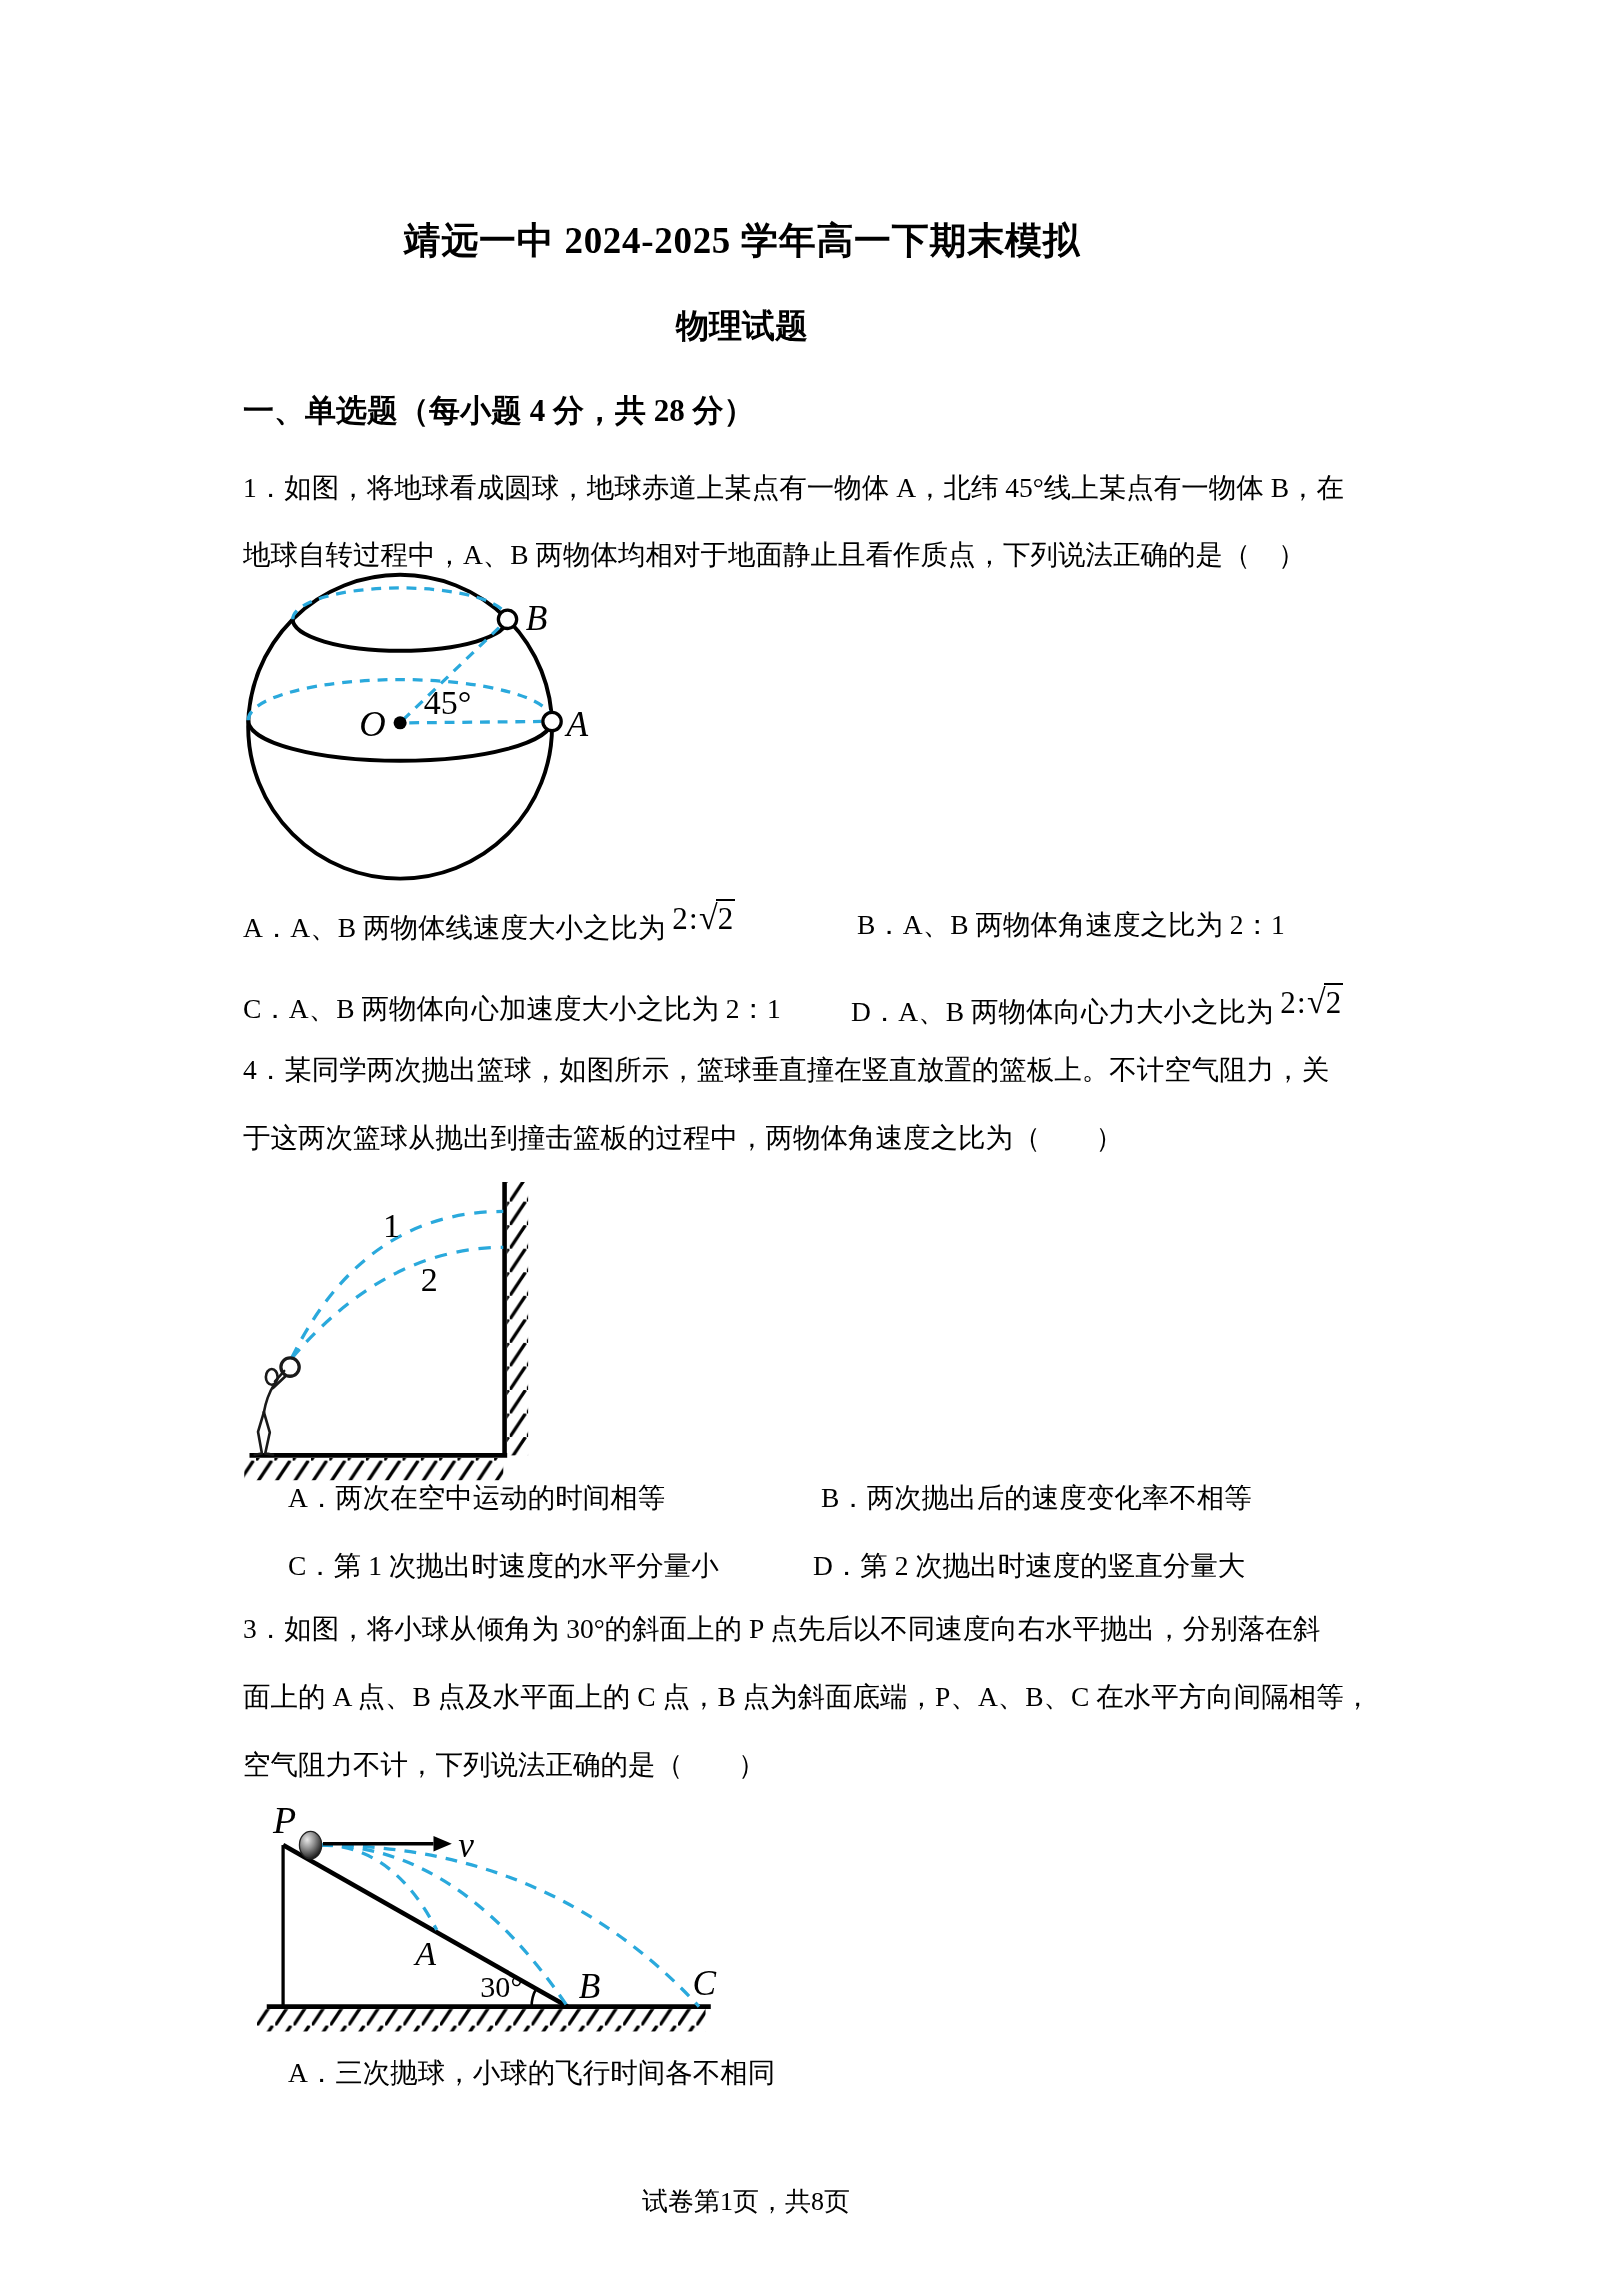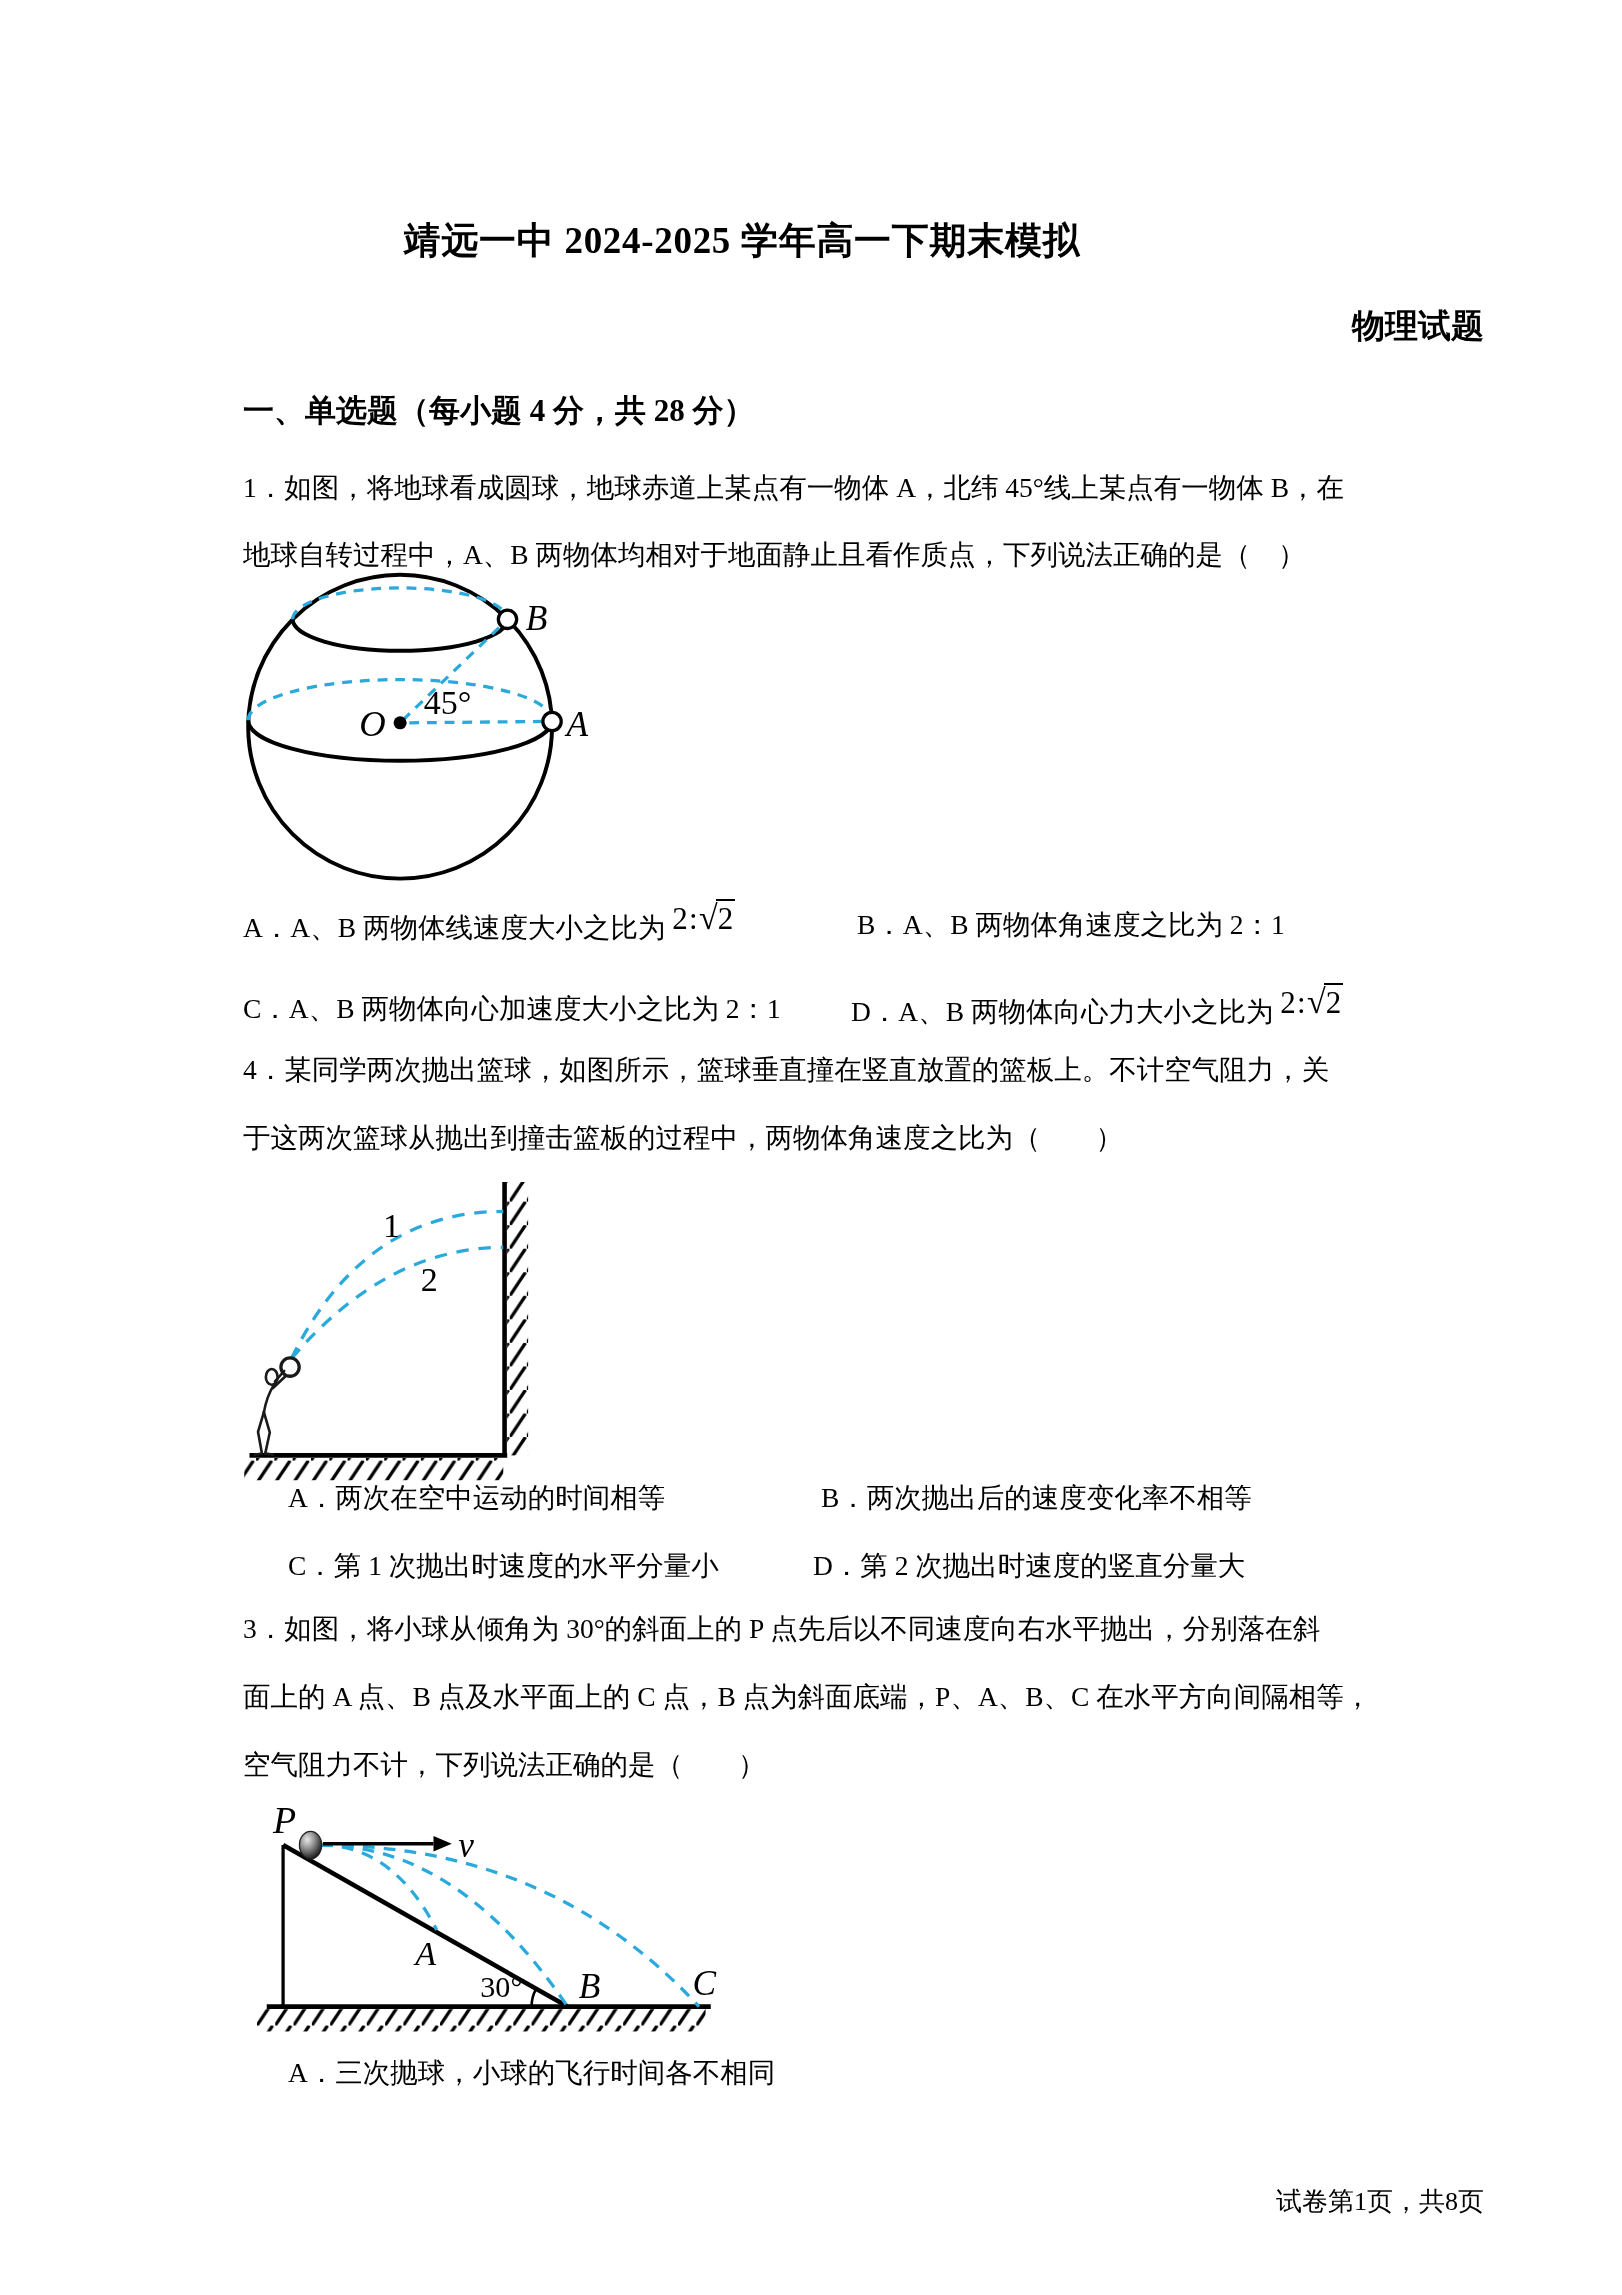--- a/index.html
+++ b/index.html
@@ -6,34 +6,34 @@
   #page{
     position:relative;
     width:1484px;height:2295px;
     background:#ffffff;
     font-family:"Liberation Serif","DejaVu Serif",serif;
     color:#000;
     overflow:hidden;
   }
   .abs{position:absolute;white-space:nowrap;}
   .title{font-size:37px;font-weight:bold;left:0;right:0;text-align:center;letter-spacing:0.7px;}
-  .subtitle{font-size:33px;font-weight:bold;left:0;right:0;text-align:right;}
+  .subtitle{font-size:33px;font-weight:bold;left:0;right:0;text-align:center;}
   .secthead{font-size:31px;font-weight:bold;left:243px;}
   .tline{font-size:27.5px;left:243px;}
   .opt{font-size:27.5px;}
   .mathratio{
     font-family:"Liberation Serif","DejaVu Serif",serif;
     font-size:31px;
     position:relative;top:-7.9px;
     display:inline-block;
   }
   .mathratio .lead{letter-spacing:1.3px;}
   .mathratio .radical{font-size:34px;letter-spacing:-2px;}
   .mathratio .radicand{border-top:2px solid #000;padding:0 2px;}
-  .footer{font-size:26px;left:0;right:0;text-align:right;color:#000;padding-left:8px;}
+  .footer{font-size:26px;left:0;right:0;text-align:center;color:#000;padding-left:8px;}
   svg{position:absolute;overflow:visible;}
   .lbl{font-family:"Liberation Serif","DejaVu Serif",serif;}
   .it{font-style:italic;}
 </style>
 </head>
 <body>
 
 <div id="page">
 
   <div class="abs title" style="top:216px;">靖远一中 2024-2025 学年高一下期末模拟</div>

